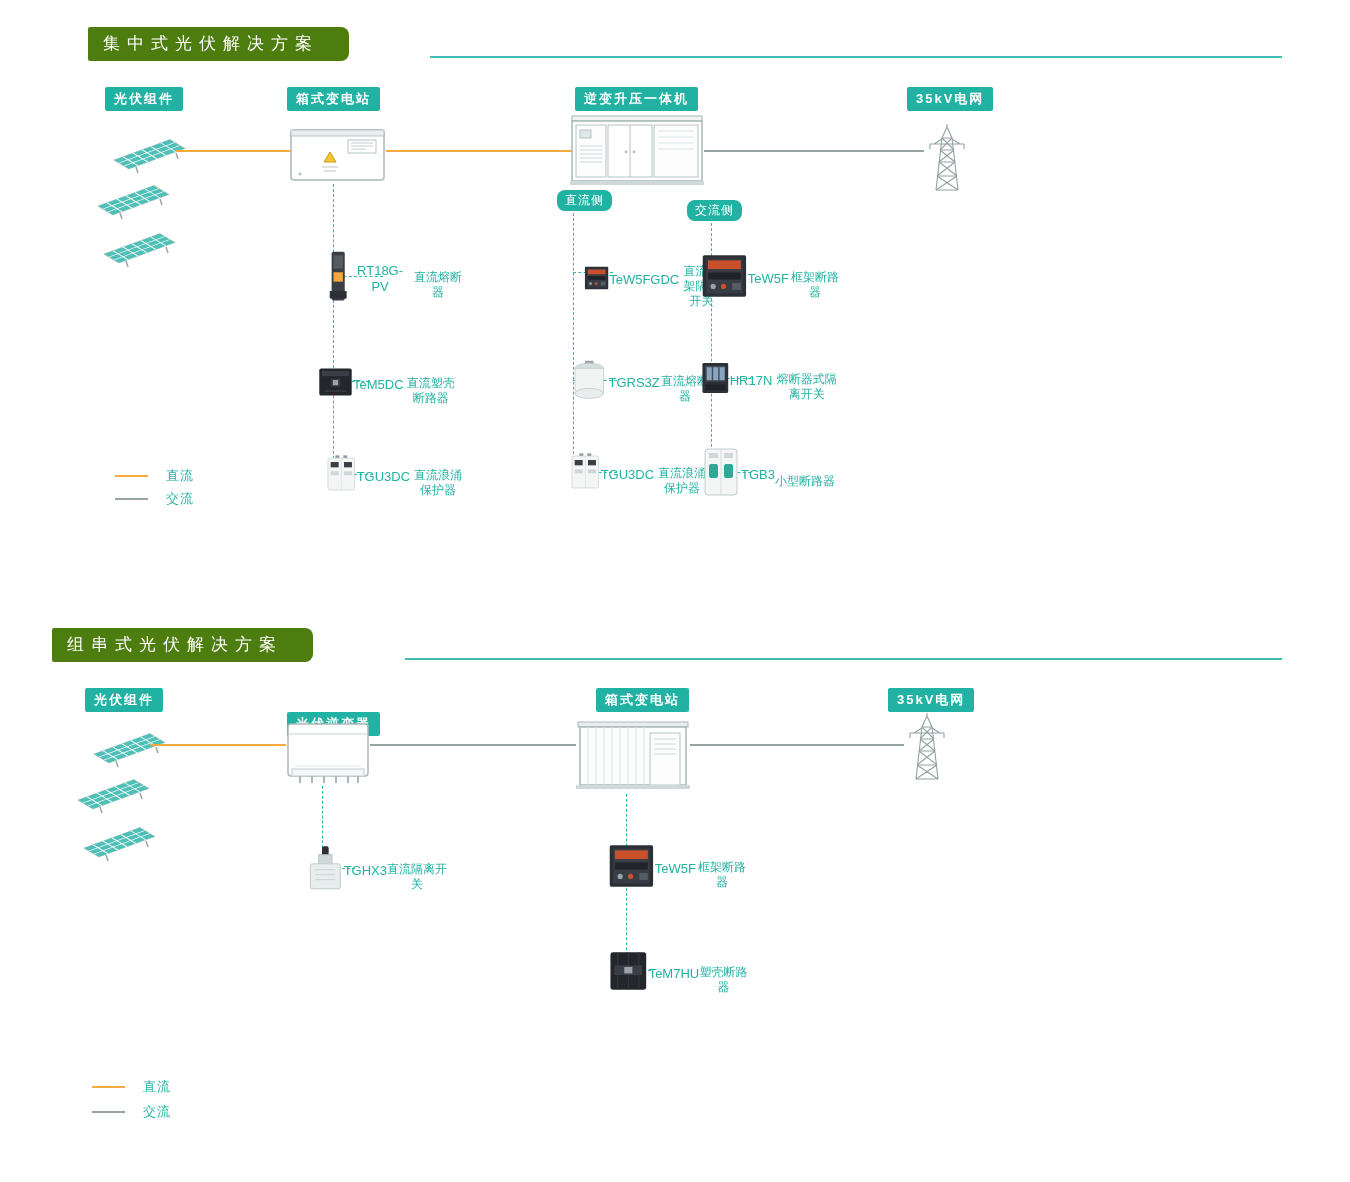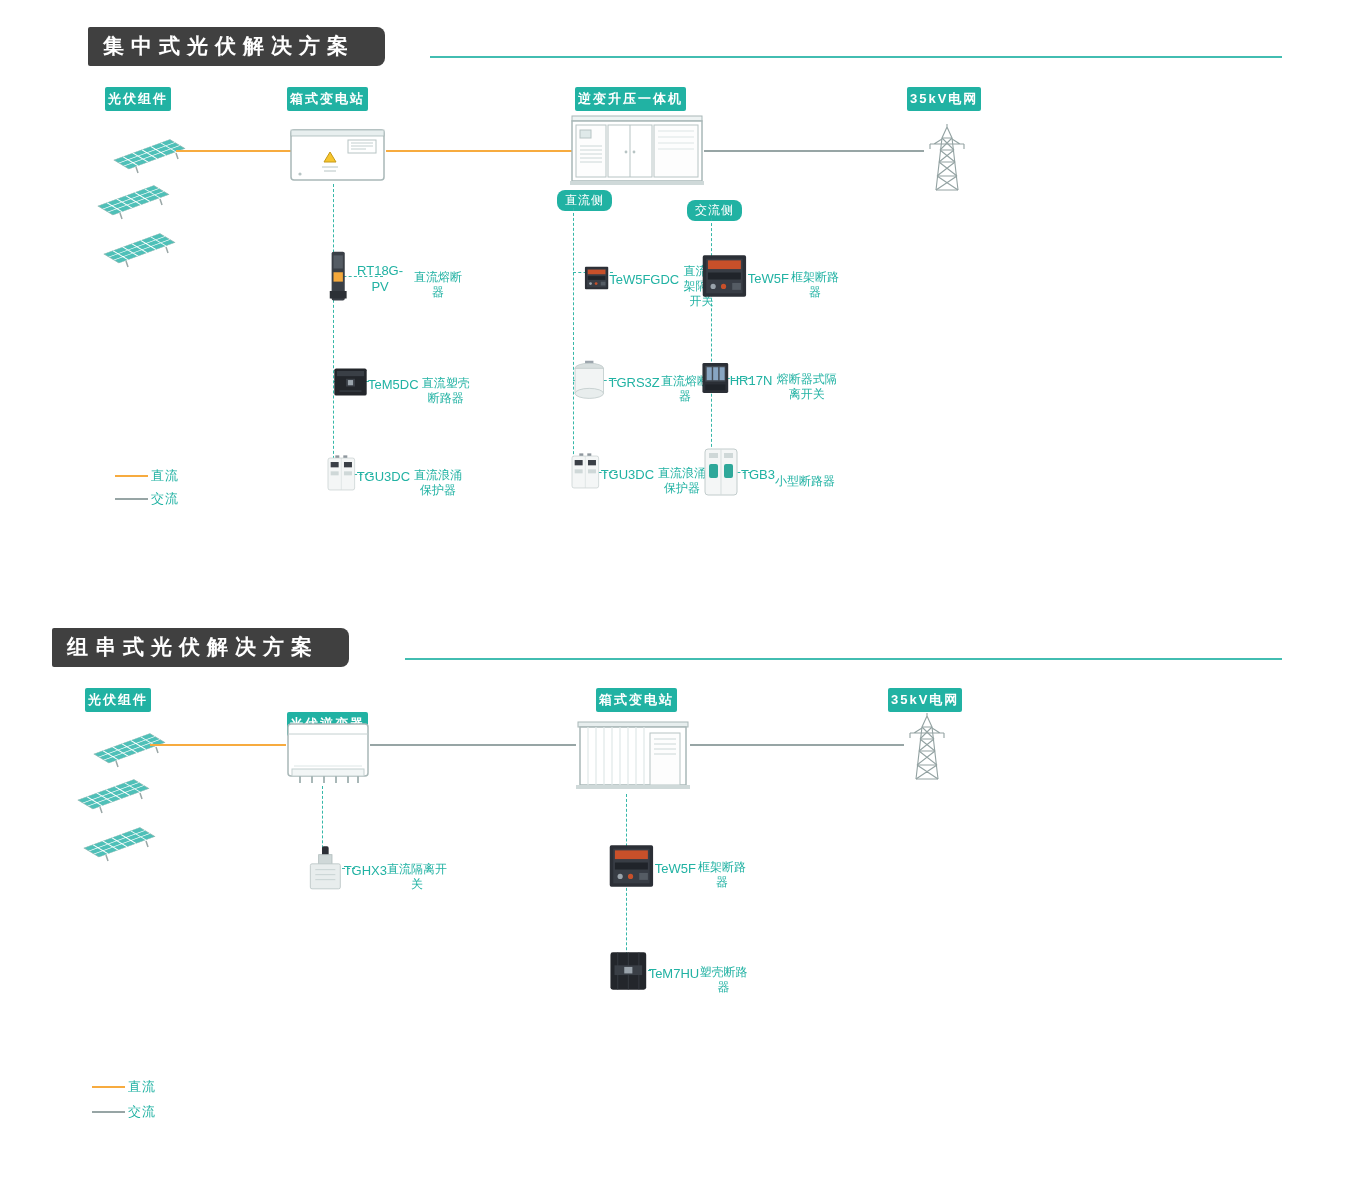--- a/index.html
+++ b/index.html
@@ -1,45 +1,45 @@
 <!DOCTYPE html>
 <html><head>
 <meta charset="utf-8">
 <style>
   html,body{margin:0;padding:0;background:#ffffff;}
   .canvas{
     position:relative;width:1350px;height:1182px;background:#ffffff;
     font-family:"Liberation Sans","DejaVu Sans",sans-serif;overflow:hidden;
   }
   .banner{
-    position:absolute;background:#404040;color:#ffffff;font-weight:bold;
-    font-size:21px;letter-spacing:7px;padding:5px 30px 6px 15px;
+    position:absolute;background:#4d7c0f;color:#ffffff;font-weight:normal;
+    font-size:17px;letter-spacing:7px;padding:5px 30px 6px 15px;
     border-radius:2px 8px 8px 2px;white-space:nowrap;
   }
   .rule{position:absolute;height:2px;background:#21b2a3;opacity:.85;}
   .col-label{
     position:absolute;background:#21b2a3;color:#ffffff;font-weight:bold;
-    font-size:13px;letter-spacing:2px;padding:3px 3px;border-radius:2px;white-space:nowrap;
+    font-size:13px;letter-spacing:2px;padding:3px 9px;border-radius:2px;white-space:nowrap;
   }
   .badge{
     position:absolute;background:#21b2a3;color:#ffffff;font-size:12px;
     letter-spacing:1px;padding:2px 8px;border-radius:8px;white-space:nowrap;
   }
   .hline{position:absolute;height:2px;}
   .dc-line{background:#f7ab3f;}
   .ac-line{background:#97a5a5;}
   .vdash{position:absolute;width:0;border-left:1px dashed #35b7a8;}
   .hdash{position:absolute;height:0;border-top:1px dashed #35b7a8;}
   .product{
     position:absolute;width:140px;display:flex;flex-direction:row;
     align-items:center;text-align:center;
   }
   .pname{color:#21b2a3;font-size:13px;margin-top:5px;line-height:16px;}
   .pdesc{color:#21b2a3;font-size:12px;margin-top:18px;line-height:15px;}
-  .legend-row{position:absolute;display:flex;align-items:center;gap:3px;}
+  .legend-row{position:absolute;display:flex;align-items:center;gap:18px;}
   .leg-line{width:33px;height:2px;display:inline-block;}
   .leg-text{font-size:13px;color:#21b2a3;letter-spacing:1px;}
   .illu{position:absolute;}
 </style>
 </head>
 <body>
 
 <div class="canvas">
 
   <div>
@@ -138,21 +138,21 @@
       <svg width="26" height="56" viewBox="0 0 26 56">
         <rect x="6" y="2" width="14" height="52" rx="2" fill="#3a3f46"></rect>
         <rect x="8" y="6" width="10" height="14" fill="#555c64"></rect>
         <rect x="8" y="24" width="10" height="10" fill="#f5a93c"></rect>
         <rect x="4" y="44" width="18" height="8" fill="#2c3036"></rect>
       </svg>
       <div class="pname">RT18G-PV</div>
       <div class="pdesc">直流熔断器</div>
     </div>
 
-    <div class="product" style="left:333px;top:358px;">
+    <div class="product" style="left:318px;top:358px;">
       <svg width="54" height="46" viewBox="0 0 54 46">
         <rect x="2" y="2" width="50" height="42" rx="3" fill="#23262b"></rect>
         <rect x="6" y="6" width="42" height="8" fill="#3a3f46"></rect>
         <rect x="20" y="18" width="14" height="12" fill="#3a3f46"></rect>
         <rect x="23" y="20" width="8" height="8" fill="#9aa3ab"></rect>
         <path d="M10,37 h34" stroke="#3a3f46" stroke-width="2"></path>
       </svg>
       <div class="pname">TeM5DC</div>
       <div class="pdesc">直流塑壳断路器</div>
     </div>

